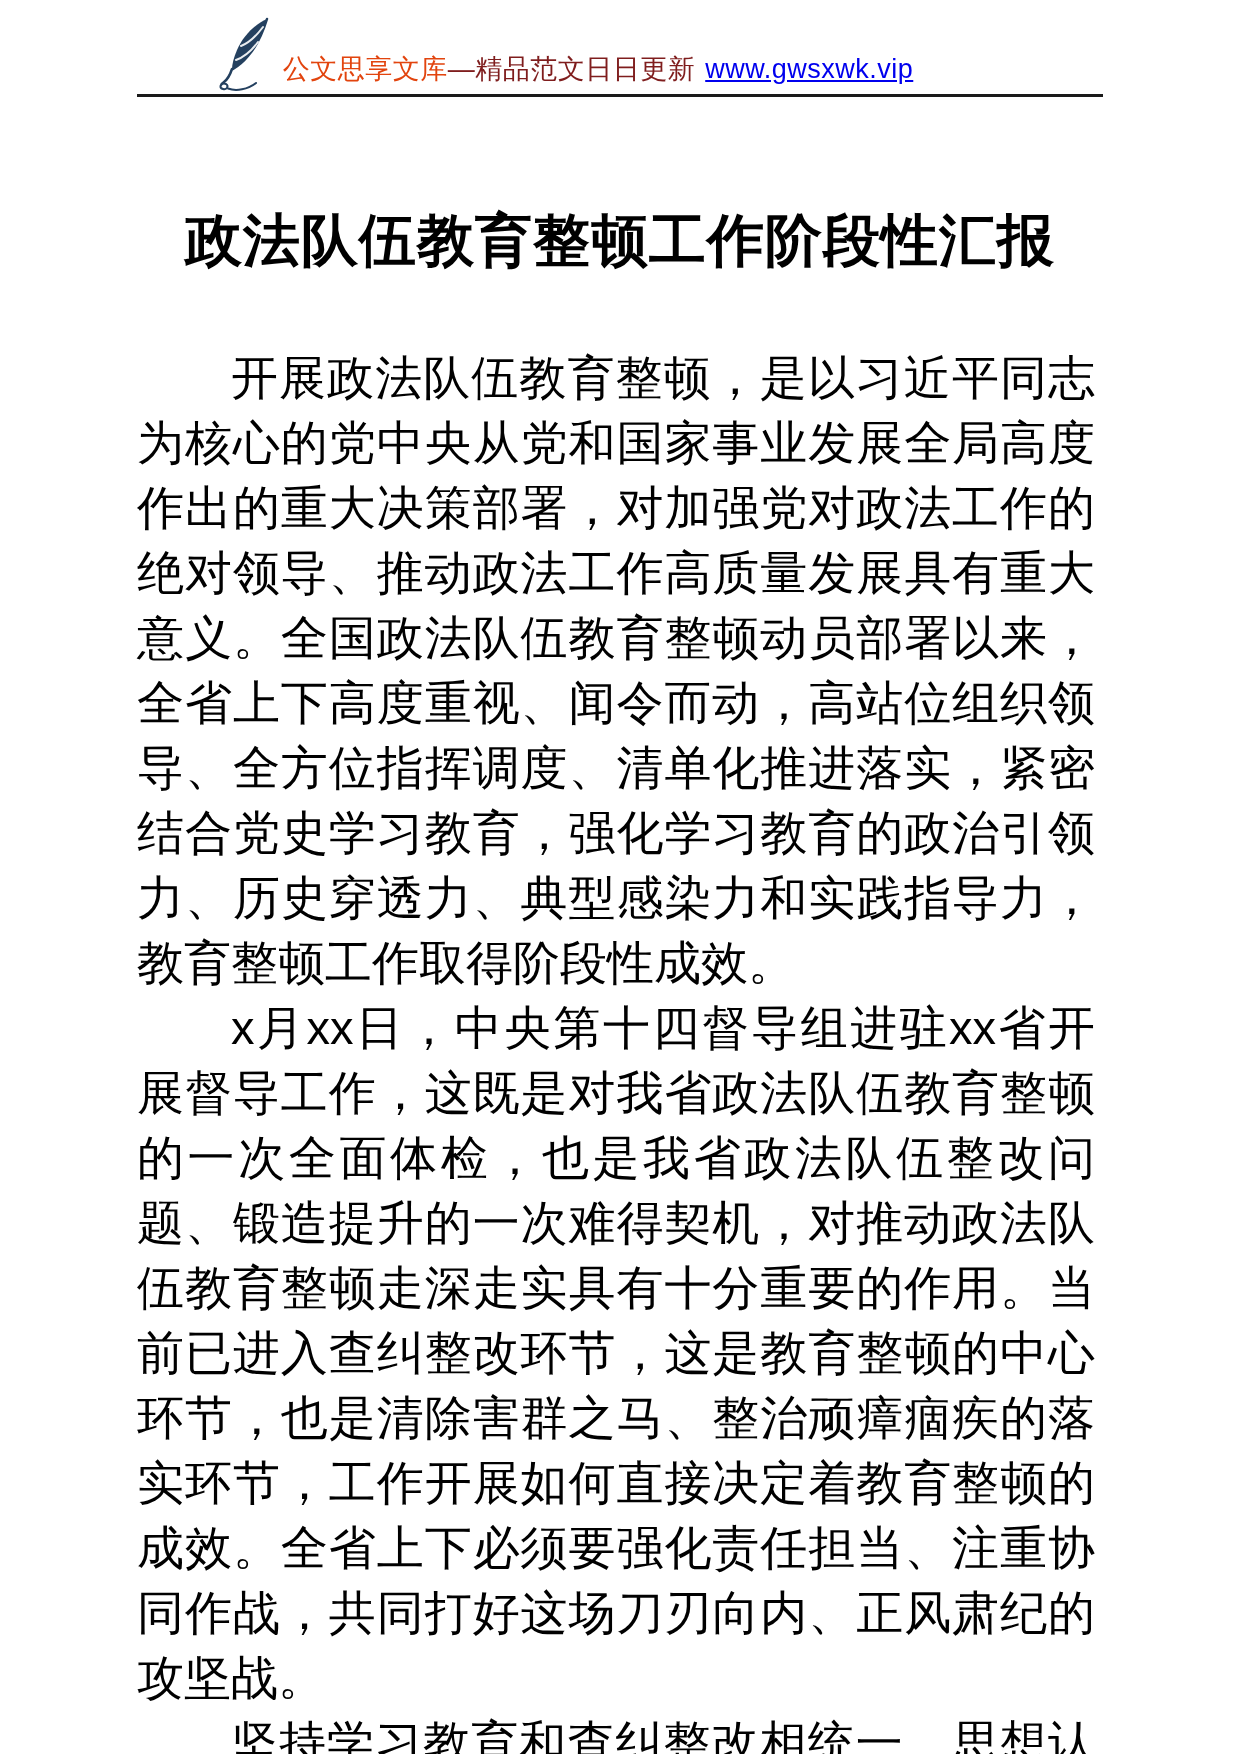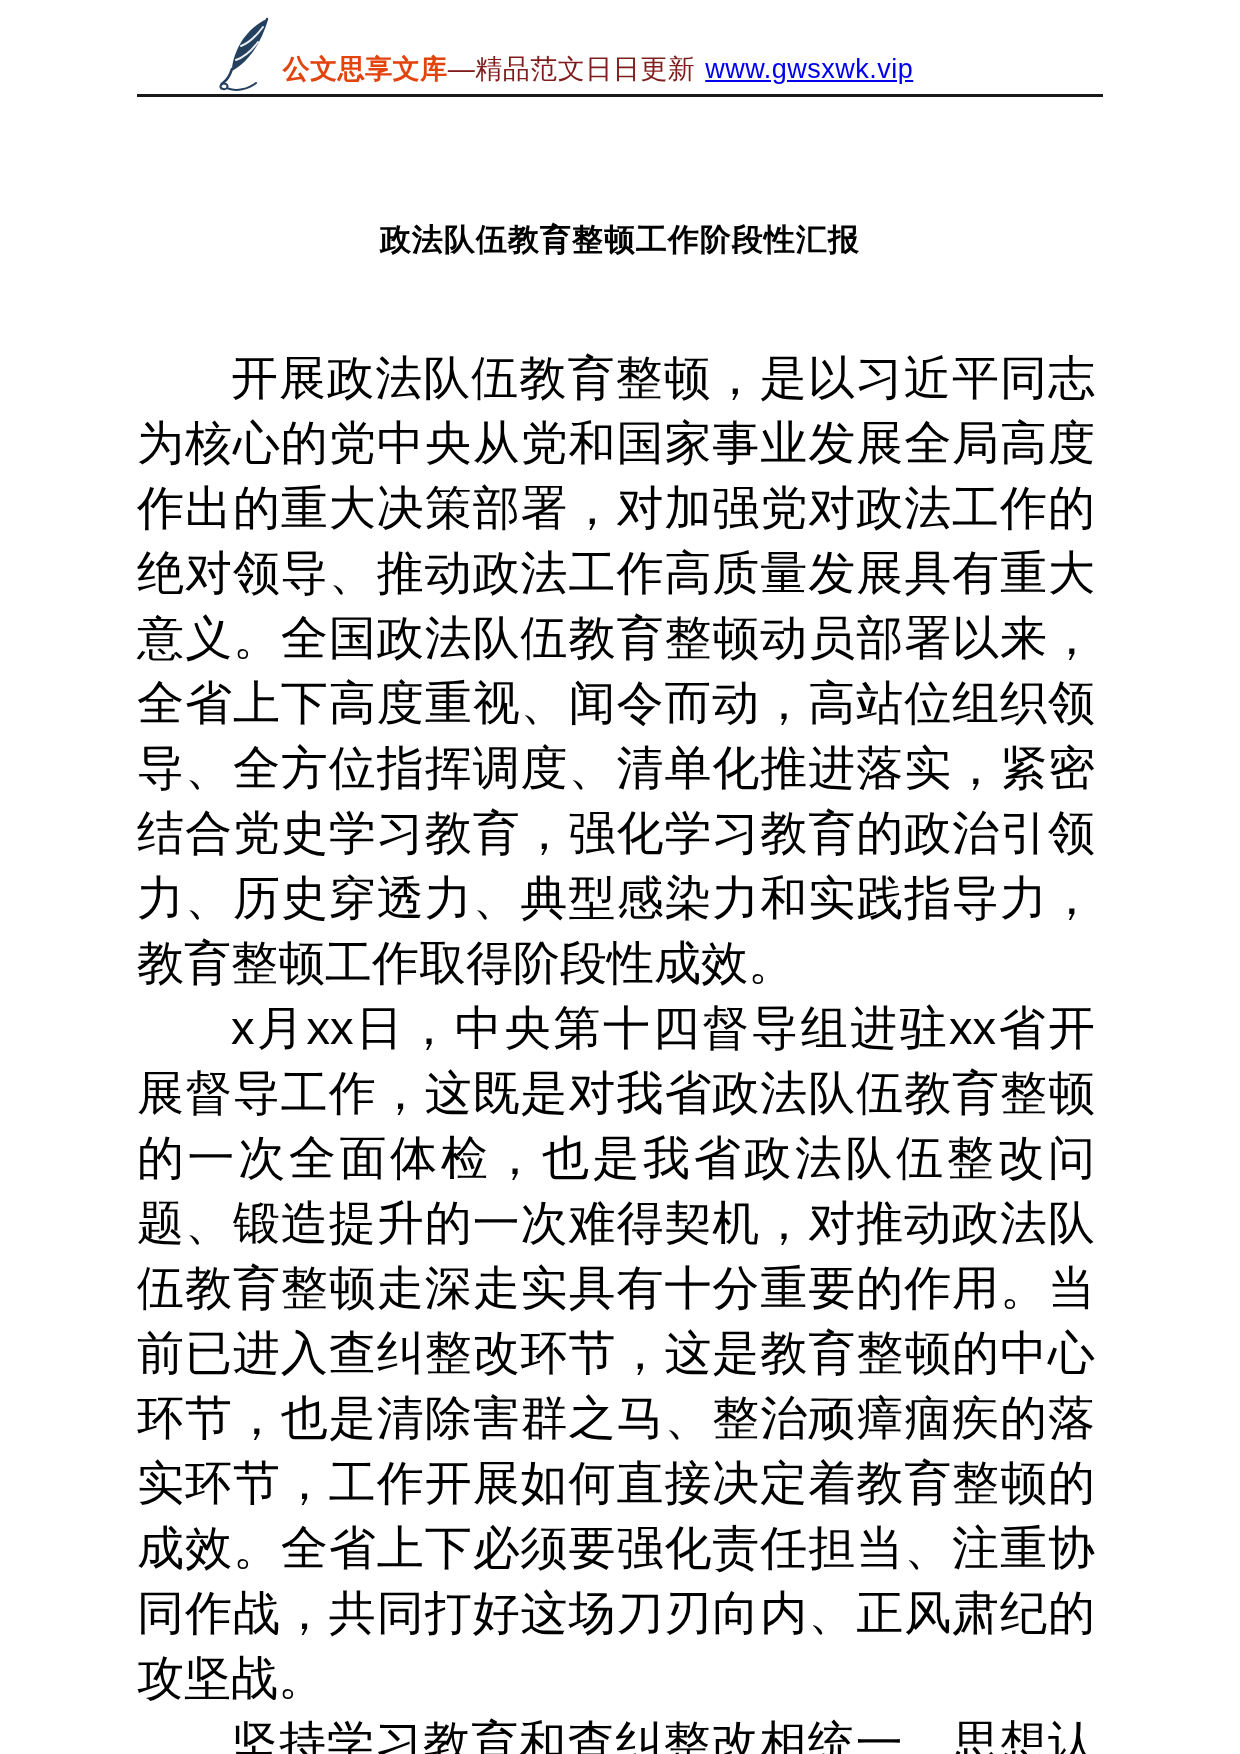--- a/index.html
+++ b/index.html
@@ -26,35 +26,35 @@
     transform: translateX(-55px);
   }
   .quill { width: 60px; height: 76px; margin-right: 6px; flex: 0 0 auto; }
   .header-text {
     font-size: 27px;
     line-height: 34px;
     padding-bottom: 6px;
     white-space: nowrap;
     letter-spacing: 0.5px;
   }
-  .brand { font-weight: 700; }
+  .brand { font-weight: 400; }
   .tagline { color: #7f1d1d; }
   .site-link { text-decoration: underline; cursor: pointer; margin-left: 10px; }
 
   .rule {
     margin: 2px 137px 0 137px;
     border-top: 3px solid #1a1a1a;
     height: 0;
   }
 
   
   .title {
     margin: 116px 137px 16px 137px;
     text-align: center;
-    font-size: 31px;
+    font-size: 57px;
     line-height: 54px;
     font-weight: 900;
     letter-spacing: 1px;
     color: #000;
   }
 
   
   .content {
     margin: 78px 145px 0 137px;
   }

